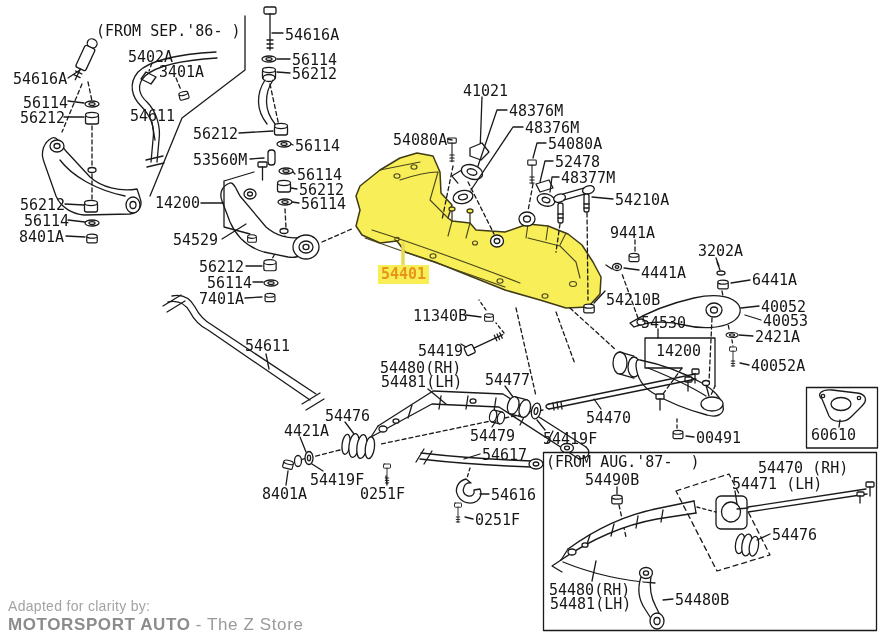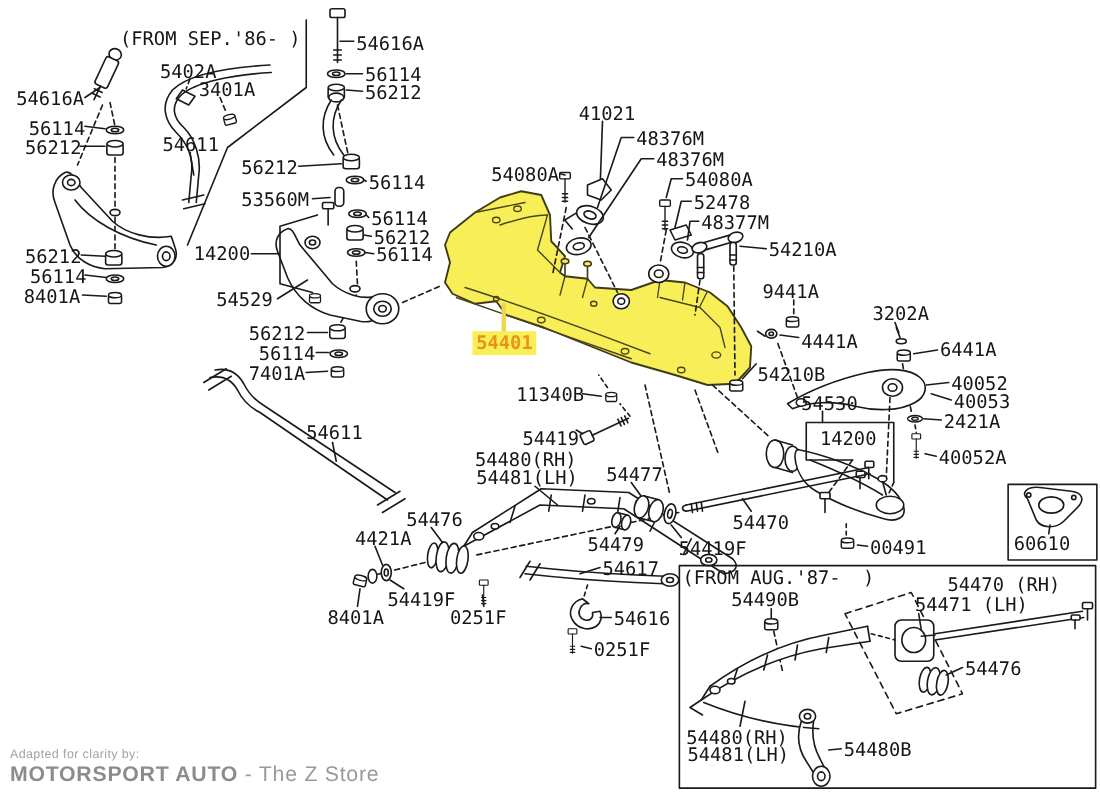--- a/index.html
+++ b/index.html
@@ -4,21 +4,21 @@
 <style>
   html,body{margin:0;padding:0;background:#ffffff;}
   .stage{position:relative;width:880px;height:638px;background:#fff;overflow:hidden;
          font-family:"DejaVu Sans Mono",monospace;}
   .stage svg{position:absolute;left:0;top:0;}
   .plabel{position:absolute;font:15px/16px "DejaVu Sans Mono",monospace;color:#161616;
           white-space:pre;letter-spacing:0px;}
   .plabel.hl{background:var(--hl-fill,#f8ee56);color:var(--hl-text,#e8941a);
              padding:1px 3px 2px 3px;font-weight:bold;}
   .footer{position:absolute;left:8px;top:598px;font-family:"Liberation Sans",sans-serif;}
-  .footer .credit{font-size:10px;color:#a3a3a3;letter-spacing:.3px;margin-bottom:1px;}
+  .footer .credit{font-size:14px;color:#a3a3a3;letter-spacing:.3px;margin-bottom:1px;}
   .footer .brand{font-size:17px;font-weight:bold;color:#8c8c8c;letter-spacing:.6px;}
   .footer .brand .suffix{font-weight:500;color:#9a9a9a;}
 </style>
 </head>
 <body>
 
 <div class="stage">
 
 <svg width="880" height="638" viewBox="0 0 880 638">
   <defs>

